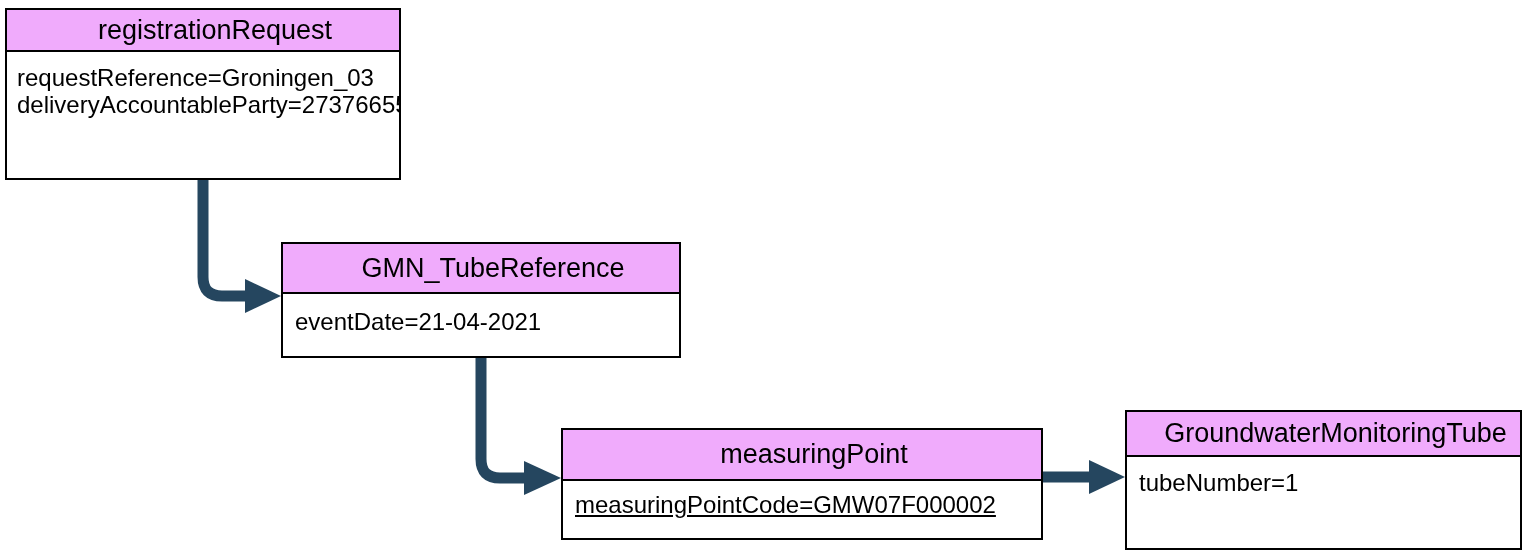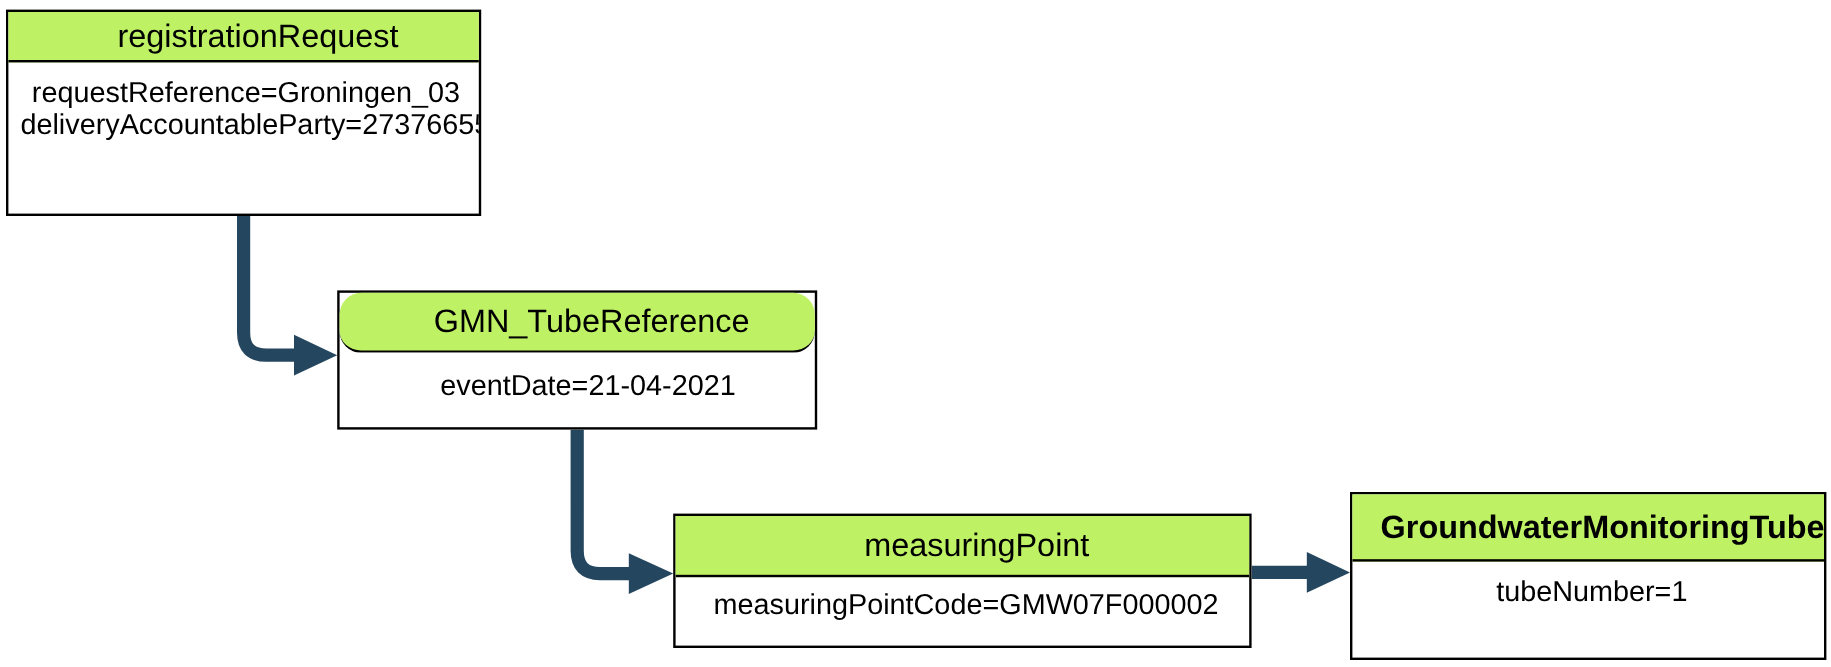--- a/index.html
+++ b/index.html
@@ -25,54 +25,54 @@
     pointer-events: none;
   }
   .node {
     position: absolute;
     box-sizing: border-box;
     background: #ffffff;
     border: 2px solid #000000;
   }
   .node-header {
     box-sizing: border-box;
-    background: #bef264;
+    background: #f0abfc;
     border-bottom: 2px solid #000000;
     display: flex;
     align-items: center;
     justify-content: center;
     font-size: 27px;
     white-space: nowrap;
     overflow: hidden;
     padding-left: 24px;
   }
   .node-body {
     box-sizing: border-box;
     font-size: 24px;
     line-height: 27px;
     white-space: nowrap;
     overflow: hidden;
   }
-  .attr { white-space: nowrap; text-align: center; }
+  .attr { white-space: nowrap; }
 
   
   #node-registration-request { left: 5px;    top: 8px;   width: 396px; height: 172px; }
   #node-registration-request .node-header { height: 42px; }
   #node-registration-request .node-body   { padding: 12px 6px 0 10px; }
 
   #node-gmn-tube-reference   { left: 281px;  top: 242px; width: 400px; height: 116px; }
-  #node-gmn-tube-reference   .node-header { height: 50px; border-radius: 18px; }
-  #node-gmn-tube-reference   .node-body   { padding: 14px 6px 0 24px; }
+  #node-gmn-tube-reference   .node-header { height: 50px; }
+  #node-gmn-tube-reference   .node-body   { padding: 14px 6px 0 12px; }
 
   #node-measuring-point      { left: 561px;  top: 428px; width: 482px; height: 112px; }
   #node-measuring-point      .node-header { height: 51px; }
-  #node-measuring-point      .node-body   { padding: 10px 6px 0 12px; }
+  #node-measuring-point      .node-body   { padding: 10px 6px 0 12px; text-decoration: underline; }
 
   #node-groundwater-monitoring-tube { left: 1125px; top: 410px; width: 397px; height: 140px; }
-  #node-groundwater-monitoring-tube .node-header { height: 56px; font-weight: bold; }
+  #node-groundwater-monitoring-tube .node-header { height: 45px; }
   #node-groundwater-monitoring-tube .node-body   { padding: 12px 6px 0 12px; }
 </style>
 </head>
 <body>
 
 <div class="canvas">
 
   <svg class="edges" viewBox="0 0 1526 556" xmlns="http://www.w3.org/2000/svg">
     <g>
       <path d="M203,180 L203,277 Q203,296 222,296 L246,296" fill="none" stroke-width="11" stroke="#25465F"></path>

